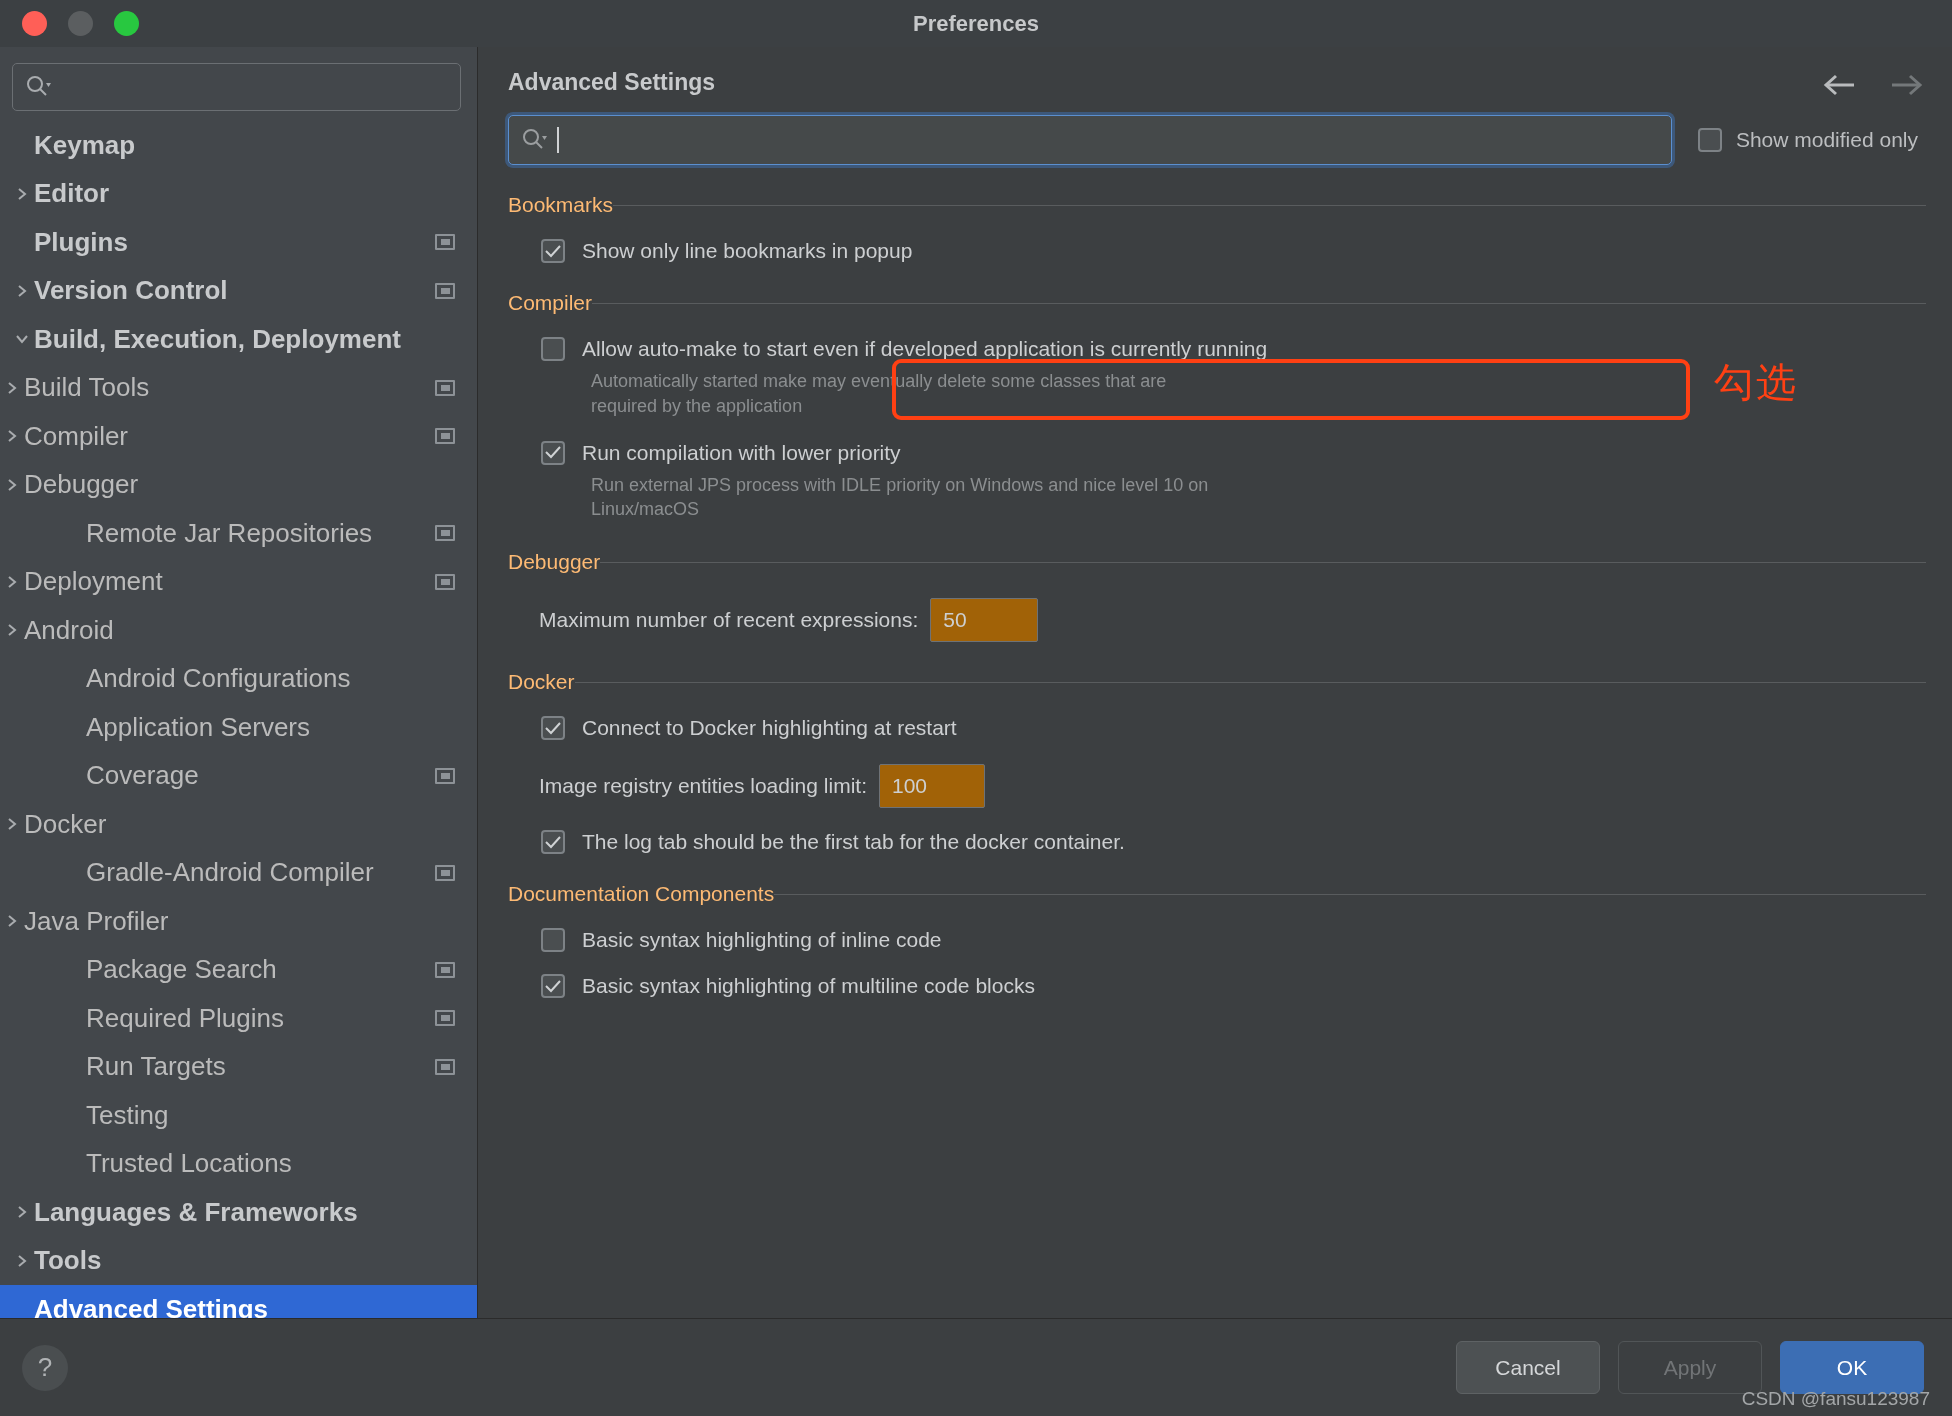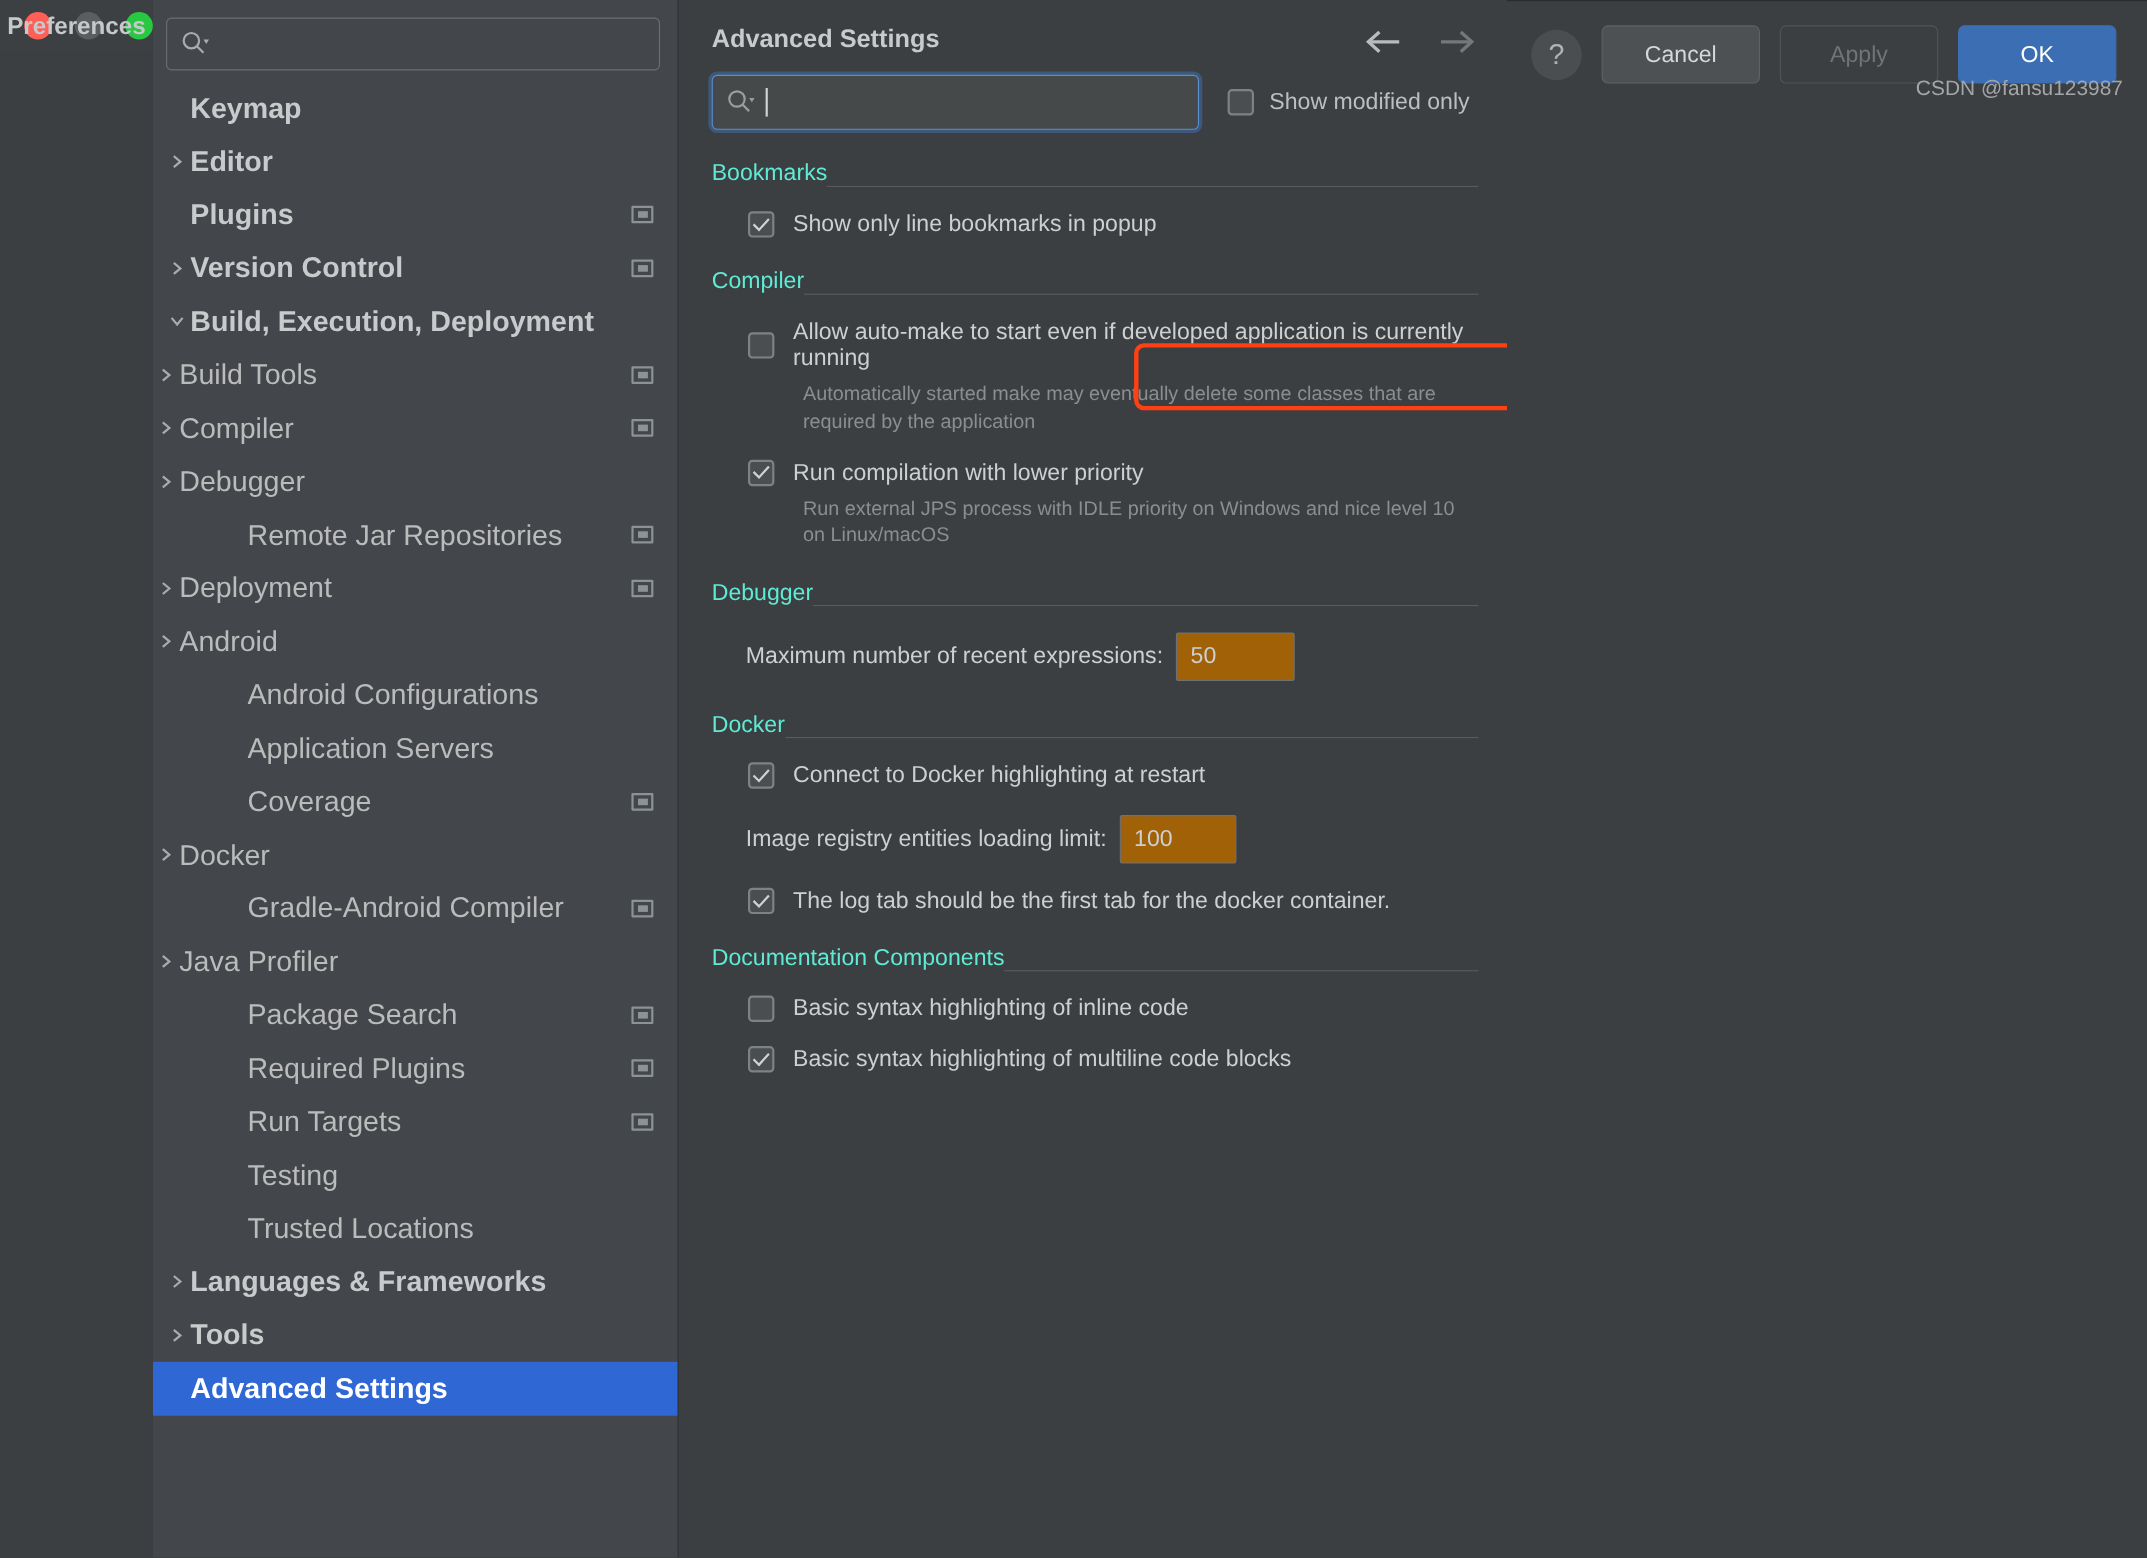--- a/index.html
+++ b/index.html
@@ -6,21 +6,21 @@
   html, body {
     width: 1952px; height: 1416px;
     background: #3c3f41;
     font-family: "Liberation Sans", sans-serif;
     overflow: hidden;
   }
   .window {
     position: relative;
     width: 1952px; height: 1416px;
     background: #3c3f41;
-    display: flex; flex-direction: row;
+    display: flex; flex-direction: column;
   }
 
   
   .titlebar {
     position: relative;
     height: 47px;
     flex: 0 0 47px;
     background: #3c4043;
     display: flex; align-items: center;
   }
@@ -154,22 +154,22 @@
   .cb svg { display: block; visibility: hidden; }
   .cb.checked svg { visibility: visible; }
 
   
   .content {
     flex: 1; min-height: 0;
     padding: 0 26px 0 30px;
     overflow: hidden;
   }
   .group-head {
-    display: flex; align-items: flex-end; gap: 0;
-    color: #5eead4; font-size: 21px;
+    display: flex; align-items: center; gap: 0;
+    color: #fdba74; font-size: 21px;
     margin-top: 28px;
   }
   .group-head .rule { flex: 1; height: 1px; background: #595c5e; }
 
   .opt-row {
     display: flex; align-items: center; gap: 17px;
     padding-left: 33px;
     margin-top: 22px;
     color: #cdcfd1; font-size: 21px;
   }

